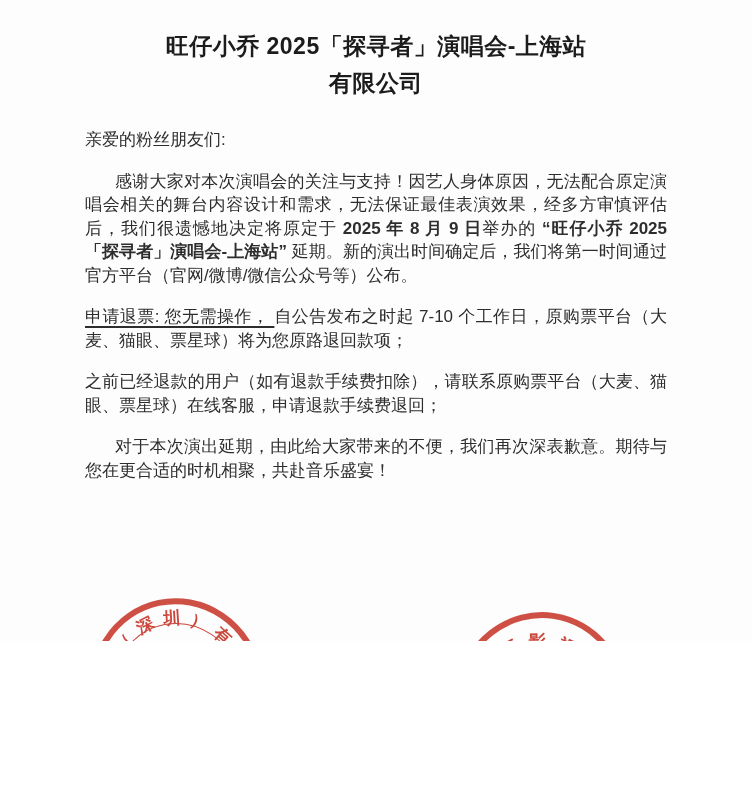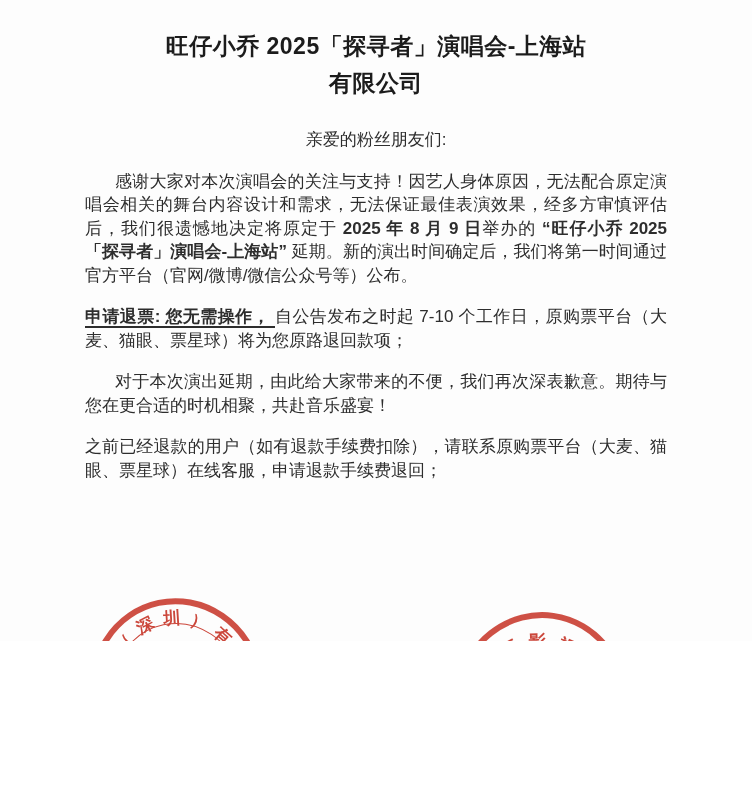--- a/index.html
+++ b/index.html
@@ -18,32 +18,31 @@
     font-size:23px;
     line-height:37px;
     font-weight:700;
     color:#1c1c1c;
     letter-spacing:0.5px;
   }
   .greeting {
     margin:26px 0 0 0;
     font-size:17px;
     line-height:23.5px;
-    text-align:center;
   }
   .body-p {
     margin:18px 0 0 0;
     font-size:17px;
     line-height:23.5px;
     text-align:justify;
   }
   .indent { text-indent:30px; }
   .b { font-weight:700; }
   .bu {
-    font-weight:700;
+    font-weight:400;
     text-decoration:underline;
     text-underline-offset:4px;
     text-decoration-thickness:1.5px;
   }
   .sig {
     position:absolute;
     font-size:17px;
     line-height:24px;
     z-index:2;
   }
@@ -70,23 +69,23 @@
       <span>有限公司</span>
     </h1>
 
     <p class="greeting">亲爱的粉丝朋友们:</p>
 
     <p class="body-p indent"><span>感谢大家对本次演唱会的关注与支持！因艺人身体原因，无法配合原定演唱会相关的舞台内容设计和需求，无法保证最佳表演效果，经多方审慎评估后，我们很遗憾地决定将原定于 </span><span class="b">2025 年 8 月 9 日</span><span>举办的 </span><span class="b">“旺仔小乔 2025「探寻者」演唱会-上海站”</span><span> 延期。新的演出时间确定后，我们将第一时间通过官方平台（官网/微博/微信公众号等）公布。</span></p>
 
 
     <p class="body-p"><span class="bu">申请退票: 您无需操作， </span><span>自公告发布之时起 7-10 个工作日，原购票平台（大麦、猫眼、票星球）将为您原路退回款项；</span></p>
 
+    <p class="body-p">之前已经退款的用户（如有退款手续费扣除），请联系原购票平台（大麦、猫眼、票星球）在线客服，申请退款手续费退回；</p>
+
     <p class="body-p indent">对于本次演出延期，由此给大家带来的不便，我们再次深表歉意。期待与您在更合适的时机相聚，共赴音乐盛宴！</p>
-
-    <p class="body-p">之前已经退款的用户（如有退款手续费扣除），请联系原购票平台（大麦、猫眼、票星球）在线客服，申请退款手续费退回；</p>
   </div>
 
   <div class="sig sig-left">
     <div>虎讯传媒（深圳）有限公司</div>
     <div class="date">2025 年 7 月 26 日</div>
   </div>
 
   <div class="sig sig-right">
     <div>上海橙石影视文化有限公司</div>
     <div class="date">2025 年 7 月 26 日</div>

